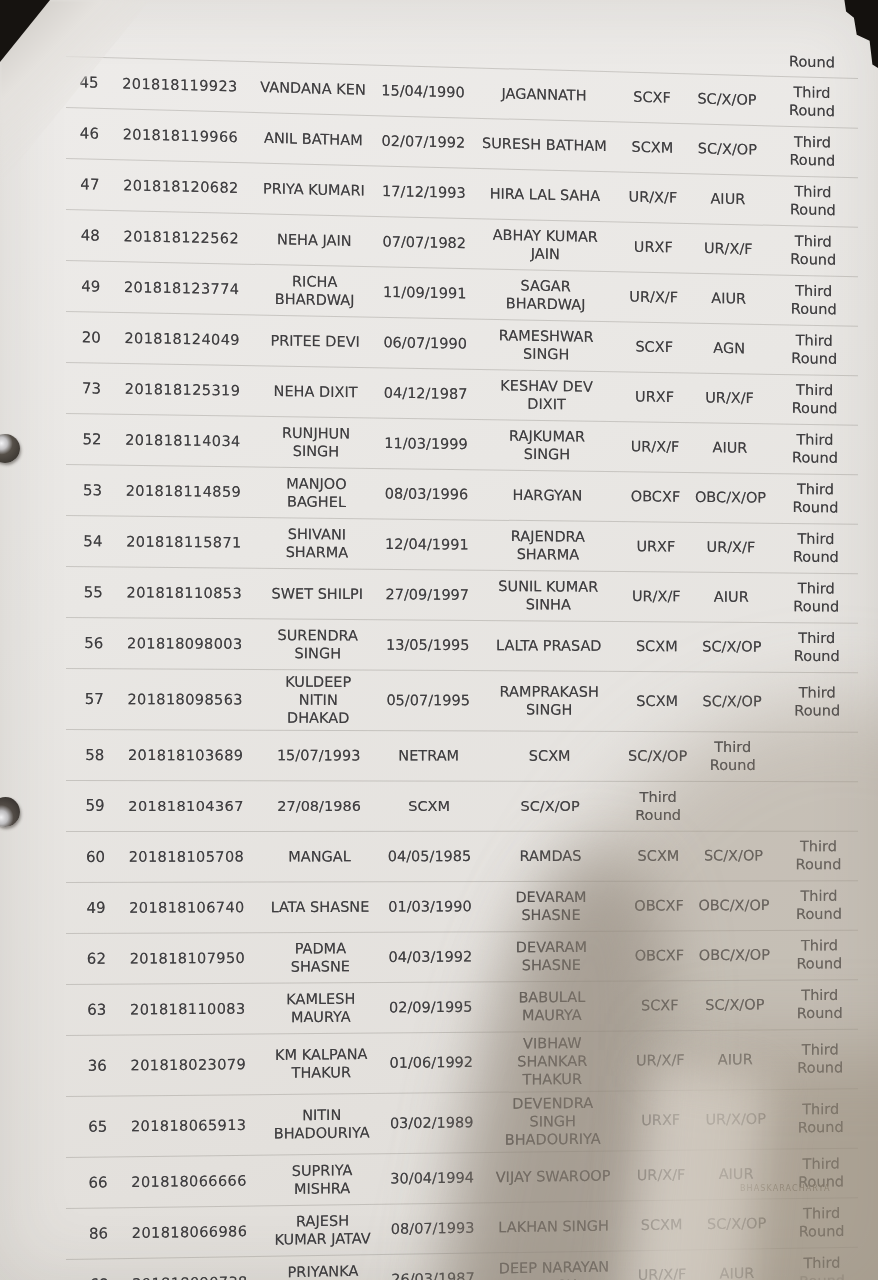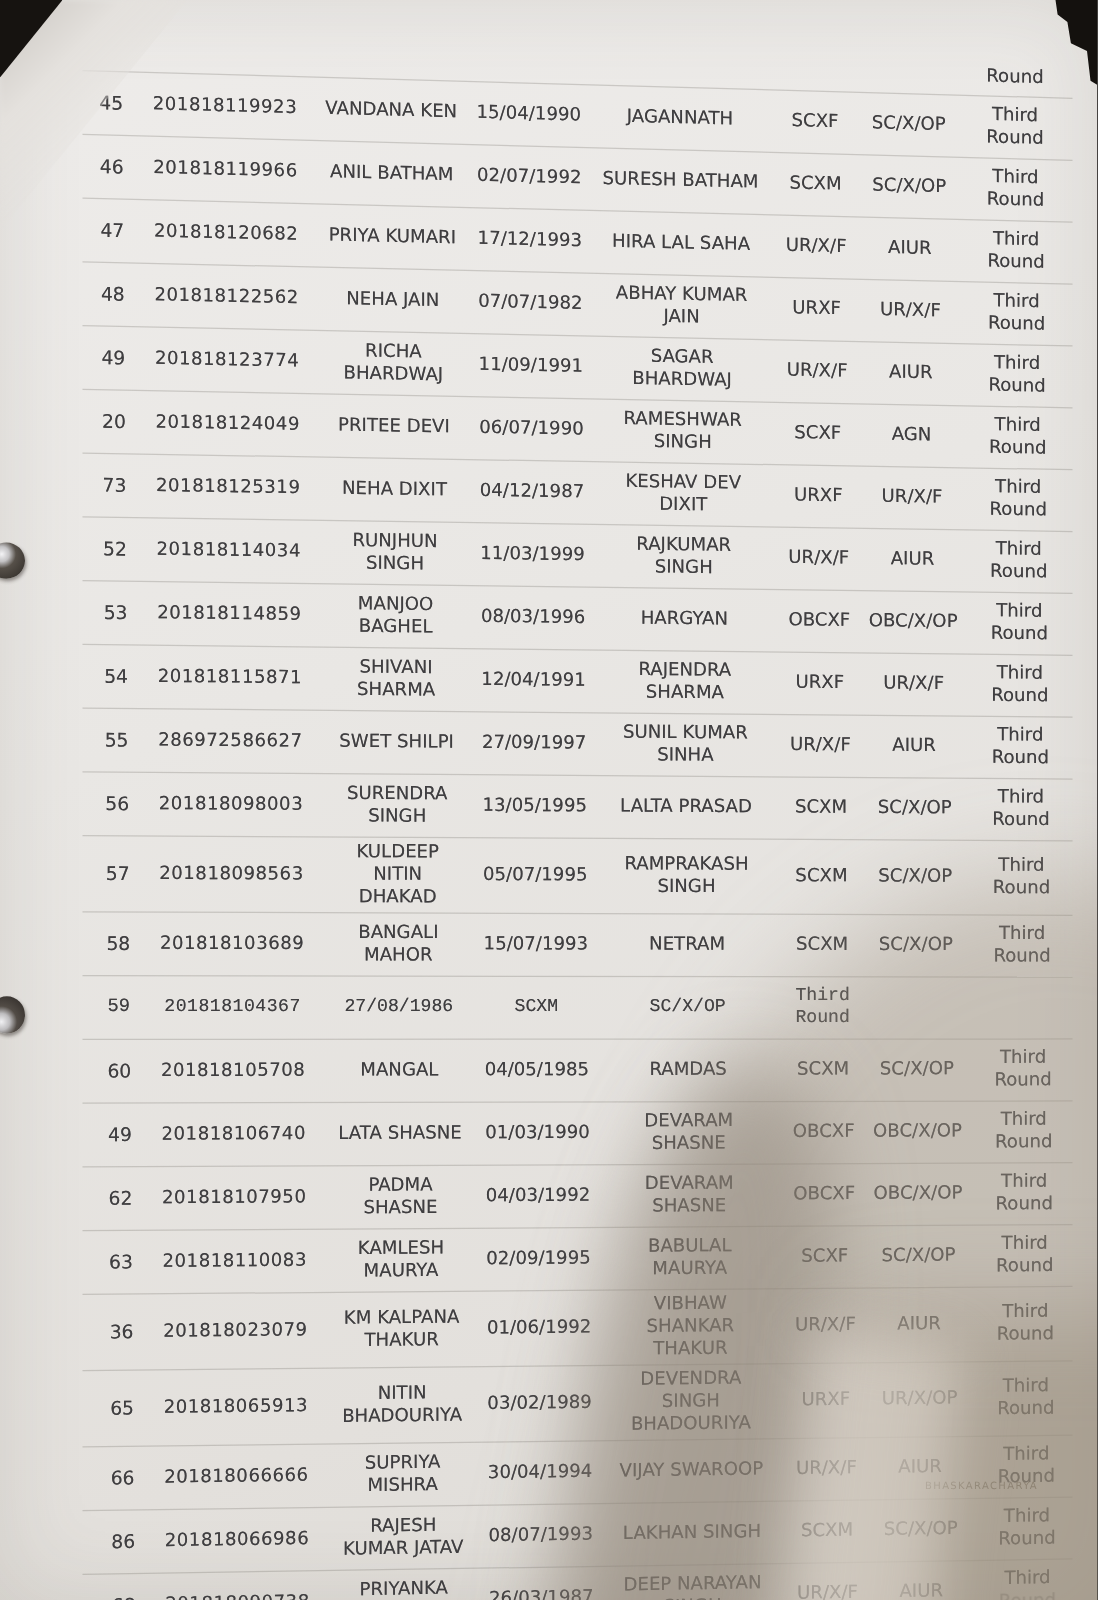--- a/index.html
+++ b/index.html
@@ -203,21 +203,21 @@
 SHARMA</div>
       <div class="cell c-dob">12/04/1991</div>
       <div class="cell c-father">RAJENDRA
 SHARMA</div>
       <div class="cell c-cat1">URXF</div>
       <div class="cell c-cat2">UR/X/F</div>
       <div class="cell c-round"><span class="rline">Third</span><span class="rline">Round</span></div>
     </div>
         <div class="trow" style="transform: skewY(0.413deg); padding-left: 4.3px;">
       <div class="cell c-sno">55</div>
-      <div class="cell c-regno">286972586627</div>
+      <div class="cell c-regno">201818110853</div>
       <div class="cell c-name">SWET SHILPI</div>
       <div class="cell c-dob">27/09/1997</div>
       <div class="cell c-father">SUNIL KUMAR
 SINHA</div>
       <div class="cell c-cat1">UR/X/F</div>
       <div class="cell c-cat2">AIUR</div>
       <div class="cell c-round"><span class="rline">Third</span><span class="rline">Round</span></div>
     </div>
         <div class="trow" style="transform: skewY(0.304deg); padding-left: 4.8px;">
       <div class="cell c-sno">56</div>
@@ -239,29 +239,27 @@
       <div class="cell c-dob">05/07/1995</div>
       <div class="cell c-father">RAMPRAKASH
 SINGH</div>
       <div class="cell c-cat1">SCXM</div>
       <div class="cell c-cat2">SC/X/OP</div>
       <div class="cell c-round"><span class="rline">Third</span><span class="rline">Round</span></div>
     </div>
         <div class="trow" style="transform: skewY(0.087deg); padding-left: 5.7px;">
       <div class="cell c-sno">58</div>
       <div class="cell c-regno">201818103689</div>
-      <div class="cell c-name">BANGALI
-MAHOR</div>
       <div class="cell c-dob">15/07/1993</div>
       <div class="cell c-father">NETRAM</div>
       <div class="cell c-cat1">SCXM</div>
       <div class="cell c-cat2">SC/X/OP</div>
       <div class="cell c-round"><span class="rline">Third</span><span class="rline">Round</span></div>
     </div>
-        <div class="trow" style="transform: skewY(-0.022deg); padding-left: 6.1px; font-family: Liberation Mono, monospace;">
+        <div class="trow" style="transform: skewY(-0.022deg); padding-left: 6.1px;">
       <div class="cell c-sno">59</div>
       <div class="cell c-regno">201818104367</div>
       <div class="cell c-dob">27/08/1986</div>
       <div class="cell c-cat1">SCXM</div>
       <div class="cell c-cat2">SC/X/OP</div>
       <div class="cell c-round"><span class="rline">Third</span><span class="rline">Round</span></div>
     </div>
         <div class="trow" style="transform: skewY(-0.13deg); padding-left: 6.5px;">
       <div class="cell c-sno">60</div>
       <div class="cell c-regno">201818105708</div>

